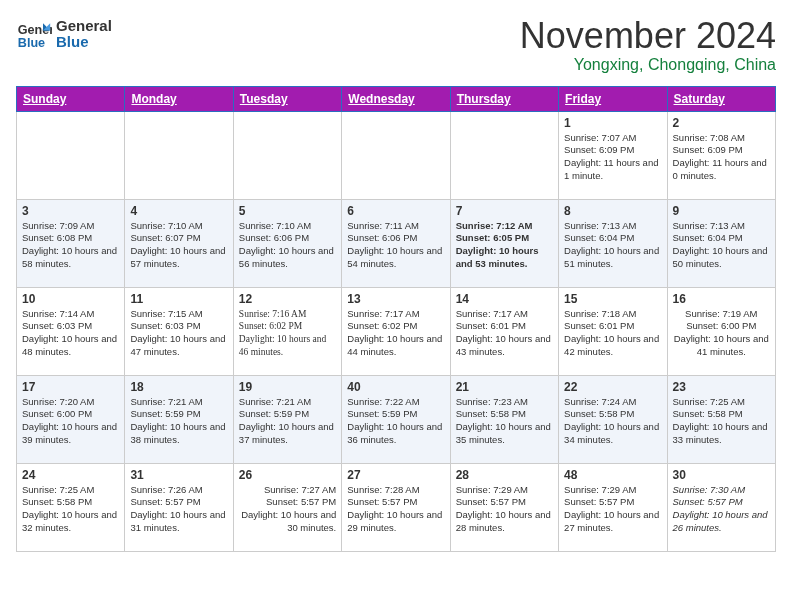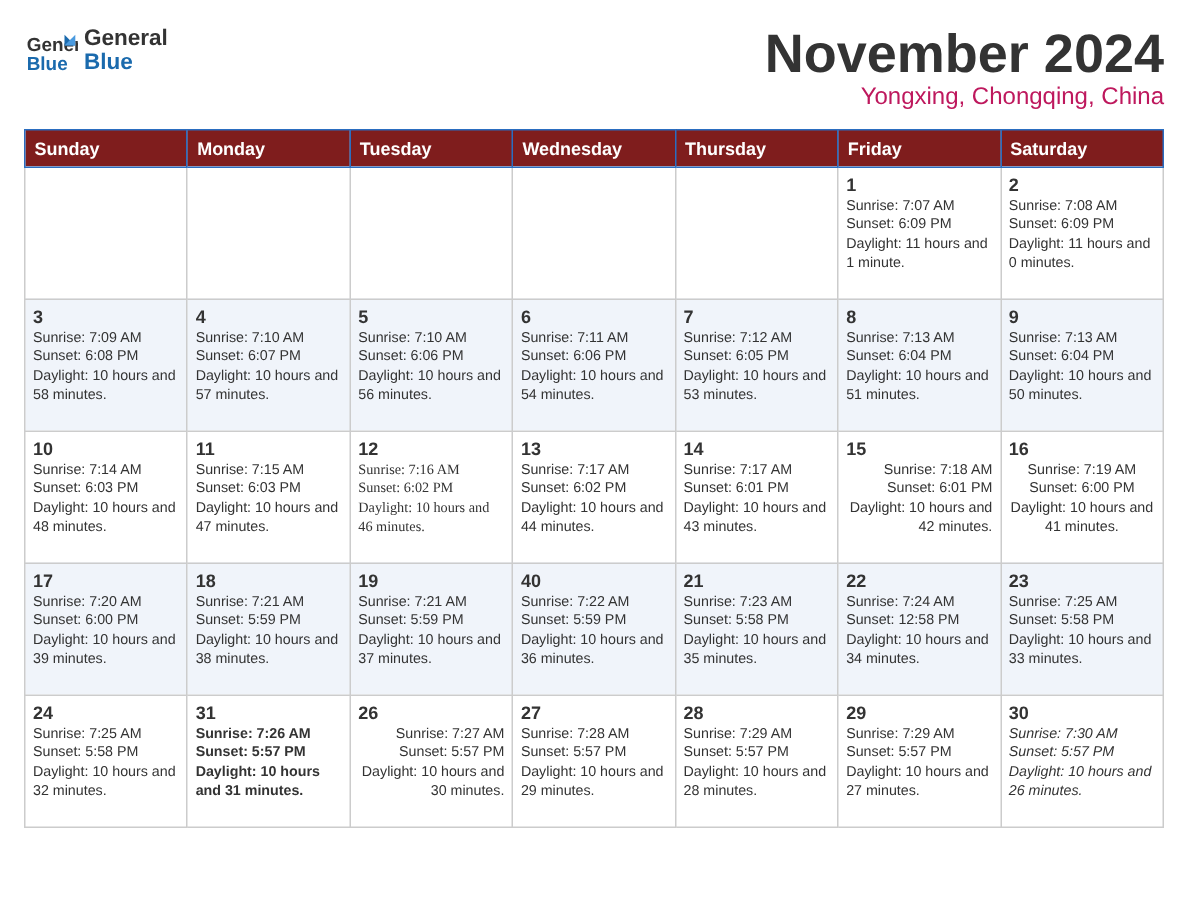--- a/index.html
+++ b/index.html
@@ -23,41 +23,42 @@
     }
     .logo-icon {
       width: 36px;
       height: 36px;
     }
     .title-block {
       text-align: right;
     }
     .month-title {
       font-size: 36px;
-      font-weight: bold;
+      font-weight: normal;
       color: #333;
       line-height: 1.1;
     }
     .location {
       font-size: 16px;
-      color: #be185d;
+      color: #15803d;
     }
     table {
       width: 100%;
       border-collapse: collapse;
       table-layout: fixed;
     }
     th {
-      background-color: #7f1d1d;
+      background-color: #a21caf;
       color: #fff;
       text-align: left;
       padding: 5px 6px;
       font-size: 12px;
       font-weight: bold;
       border: 1px solid #2a6dc0;
+      text-decoration: underline;
     }
     td {
       border: 1px solid #ccc;
       vertical-align: top;
       padding: 4px 5px;
       font-size: 10px;
       color: #333;
       min-height: 80px;
       height: 88px;
     }
@@ -156,21 +157,21 @@
 Daylight: 10 hours and 56 minutes.</div>
         </td>
         <td>
           <span class="day-num">6</span>
           <div class="day-info" style="white-space: pre-line;">Sunrise: 7:11 AM
 Sunset: 6:06 PM
 Daylight: 10 hours and 54 minutes.</div>
         </td>
         <td>
           <span class="day-num">7</span>
-          <div class="day-info" style="white-space: pre-line;">Sunrise: 7:12 AM
+          <div class="day-info" style="white-space: pre-line; font-weight: bold;">Sunrise: 7:12 AM
 Sunset: 6:05 PM
 Daylight: 10 hours and 53 minutes.</div>
         </td>
         <td>
           <span class="day-num">8</span>
           <div class="day-info" style="white-space: pre-line;">Sunrise: 7:13 AM
 Sunset: 6:04 PM
 Daylight: 10 hours and 51 minutes.</div>
         </td>
         <td>
@@ -206,21 +207,21 @@
 Daylight: 10 hours and 44 minutes.</div>
         </td>
         <td>
           <span class="day-num">14</span>
           <div class="day-info" style="white-space: pre-line;">Sunrise: 7:17 AM
 Sunset: 6:01 PM
 Daylight: 10 hours and 43 minutes.</div>
         </td>
         <td>
           <span class="day-num">15</span>
-          <div class="day-info" style="white-space: pre-line; text-align: right;">Sunrise: 7:18 AM
+          <div class="day-info" style="white-space: pre-line;">Sunrise: 7:18 AM
 Sunset: 6:01 PM
 Daylight: 10 hours and 42 minutes.</div>
         </td>
         <td>
           <span class="day-num">16</span>
           <div class="day-info" style="white-space: pre-line; text-align: center;">Sunrise: 7:19 AM
 Sunset: 6:00 PM
 Daylight: 10 hours and 41 minutes.</div>
         </td>
       </tr>
@@ -251,40 +252,40 @@
         </td>
         <td>
           <span class="day-num">21</span>
           <div class="day-info" style="white-space: pre-line;">Sunrise: 7:23 AM
 Sunset: 5:58 PM
 Daylight: 10 hours and 35 minutes.</div>
         </td>
         <td>
           <span class="day-num">22</span>
           <div class="day-info" style="white-space: pre-line;">Sunrise: 7:24 AM
-Sunset: 12:58 PM
+Sunset: 5:58 PM
 Daylight: 10 hours and 34 minutes.</div>
         </td>
         <td>
           <span class="day-num">23</span>
           <div class="day-info" style="white-space: pre-line;">Sunrise: 7:25 AM
 Sunset: 5:58 PM
 Daylight: 10 hours and 33 minutes.</div>
         </td>
       </tr>
       <tr>
         <td>
           <span class="day-num">24</span>
           <div class="day-info" style="white-space: pre-line;">Sunrise: 7:25 AM
 Sunset: 5:58 PM
 Daylight: 10 hours and 32 minutes.</div>
         </td>
         <td>
           <span class="day-num">31</span>
-          <div class="day-info" style="white-space: pre-line; font-weight: bold;">Sunrise: 7:26 AM
+          <div class="day-info" style="white-space: pre-line;">Sunrise: 7:26 AM
 Sunset: 5:57 PM
 Daylight: 10 hours and 31 minutes.</div>
         </td>
         <td>
           <span class="day-num">26</span>
           <div class="day-info" style="white-space: pre-line; text-align: right;">Sunrise: 7:27 AM
 Sunset: 5:57 PM
 Daylight: 10 hours and 30 minutes.</div>
         </td>
         <td>
@@ -293,21 +294,21 @@
 Sunset: 5:57 PM
 Daylight: 10 hours and 29 minutes.</div>
         </td>
         <td>
           <span class="day-num">28</span>
           <div class="day-info" style="white-space: pre-line;">Sunrise: 7:29 AM
 Sunset: 5:57 PM
 Daylight: 10 hours and 28 minutes.</div>
         </td>
         <td>
-          <span class="day-num">29</span>
+          <span class="day-num">48</span>
           <div class="day-info" style="white-space: pre-line;">Sunrise: 7:29 AM
 Sunset: 5:57 PM
 Daylight: 10 hours and 27 minutes.</div>
         </td>
         <td>
           <span class="day-num">30</span>
           <div class="day-info" style="white-space: pre-line; font-style: italic;">Sunrise: 7:30 AM
 Sunset: 5:57 PM
 Daylight: 10 hours and 26 minutes.</div>
         </td>

